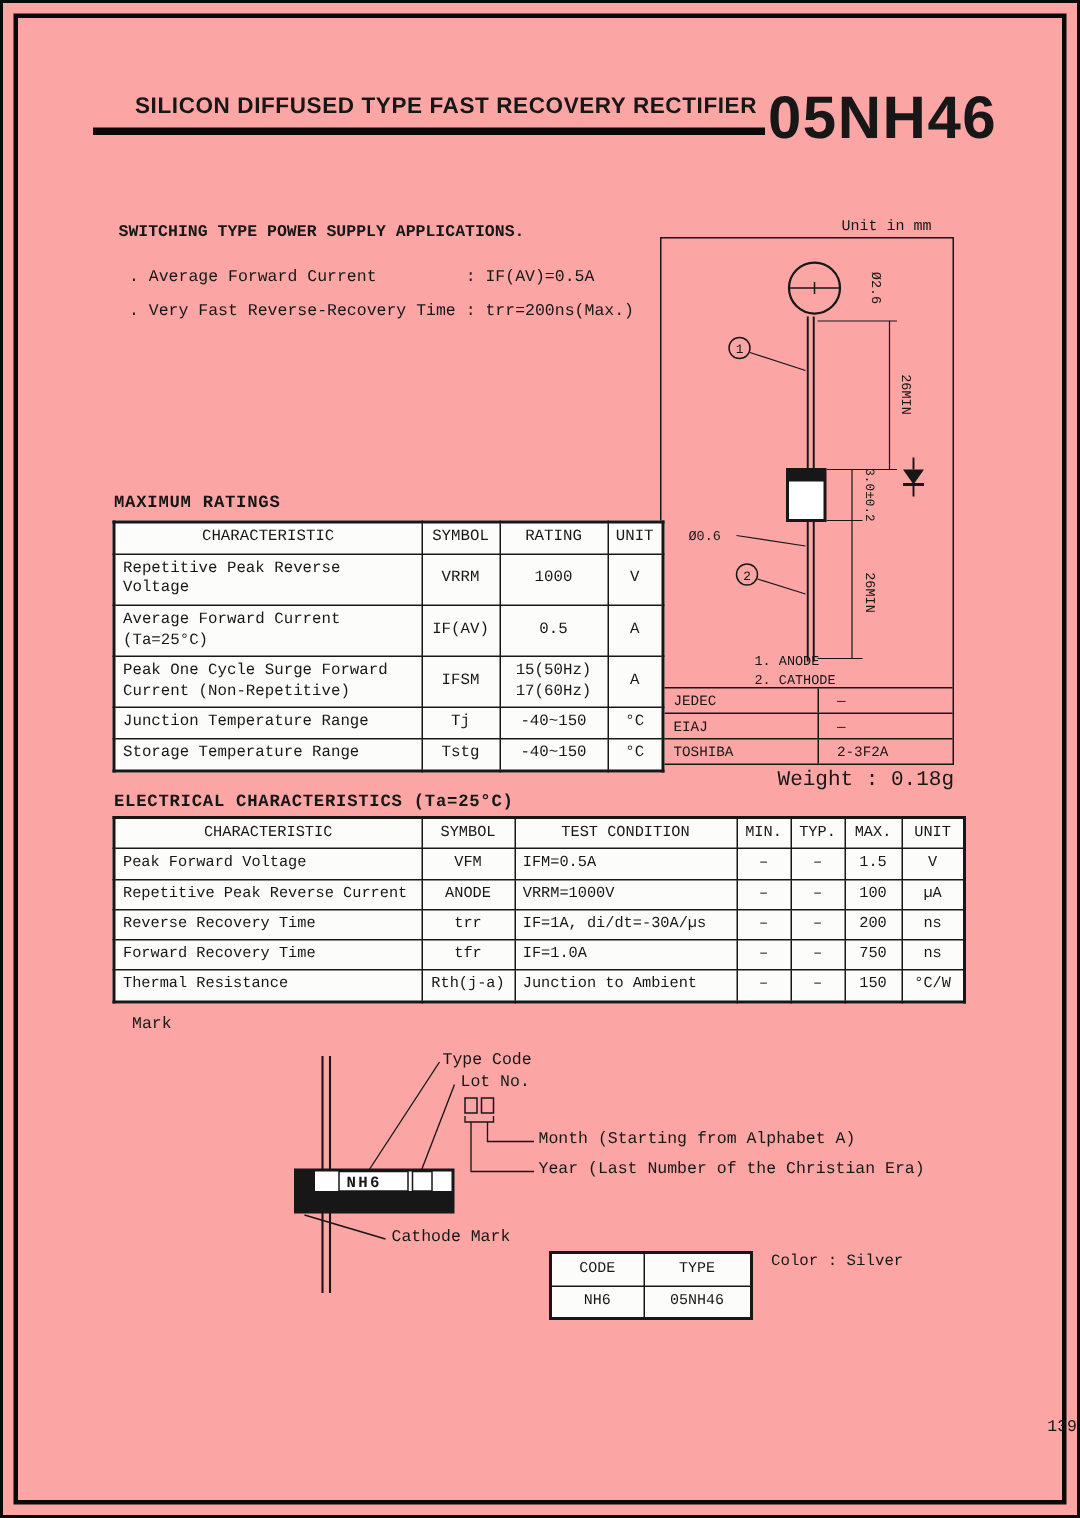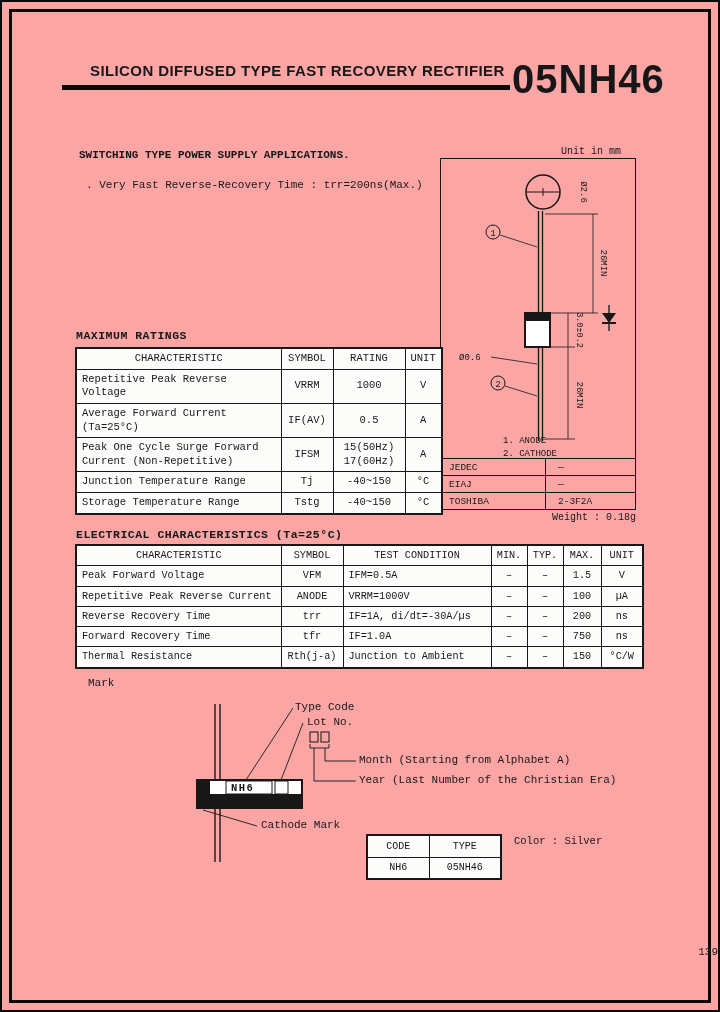--- a/index.html
+++ b/index.html
@@ -22,21 +22,21 @@
 
   .unit-label { left:559px; top:144px; font-size:10px; }
   .app-title { left:77px; top:147px; font-size:11px; font-weight:bold;text-align:right; }
   .bullets { left:84px; top:172px; font-size:11px; line-height:23px; }
 
   .pkg-box { left:438px; top:156px; width:196px; height:352px; border:1.5px solid #171717; }
   .pkg-standards { position:absolute; left:0; bottom:0; width:100%; }
   .std-row { display:flex; height:17px; border-top:1px solid #171717; font-size:9.5px; align-items:center; }
   .std-name { width:104px; padding-left:8px; }
   .std-val { flex:1; border-left:1px solid #171717; padding-left:12px; height:100%; display:flex; align-items:center; }
-  .weight { left:495px; top:510px; width:139px; text-align:right; font-size:10px; }
+  .weight { left:495px; top:510px; width:139px; text-align:right; font-size:14px; }
 
   .sec-title { font-size:11.5px; font-weight:bold; letter-spacing:.5px; }
   .max-title { left:74px; top:327px; }
   .elec-title { left:74px; top:526px; }
 
   table { border-collapse:collapse; background:#fcfcfa; }
   .tbl { border:2px solid #171717; }
   .tbl td, .tbl th { border:1px solid #171717; font-size:10.5px; font-weight:normal; padding:3px 5px; line-height:1.3; vertical-align:middle; }
   .tbl th { text-align:center; }
   td.ctr { text-align:center; }
@@ -65,20 +65,21 @@
 <div class="page">
   <div class="frame"></div>
 
   <div class="abs doc-title sans">SILICON DIFFUSED TYPE FAST RECOVERY RECTIFIER</div>
   <div class="abs title-rule"></div>
   <div class="abs part-no sans">05NH46</div>
 
   <div class="abs unit-label">Unit in mm</div>
   <div class="abs app-title">SWITCHING TYPE POWER SUPPLY APPLICATIONS.</div>
   <div class="abs bullets">
+    <div class="pre">. Average Forward Current         : IF(AV)=0.5A</div>
     <div class="pre">. Very Fast Reverse-Recovery Time : trr=200ns(Max.)</div>
   </div>
 
   <div class="abs pkg-box">
     <svg width="193" height="298" viewBox="0 0 193 298">
 
       <circle cx="102" cy="33" r="17" fill="none" stroke="#171717" stroke-width="1.5"></circle>
       <line x1="85" y1="33" x2="119" y2="33" stroke="#171717" stroke-width="1"></line>
       <line x1="102" y1="29" x2="102" y2="37" stroke="#171717" stroke-width="1"></line>
       <text transform="rotate(90 140 33)" x="140" y="33" text-anchor="middle" font-size="9">Ø2.6</text>

